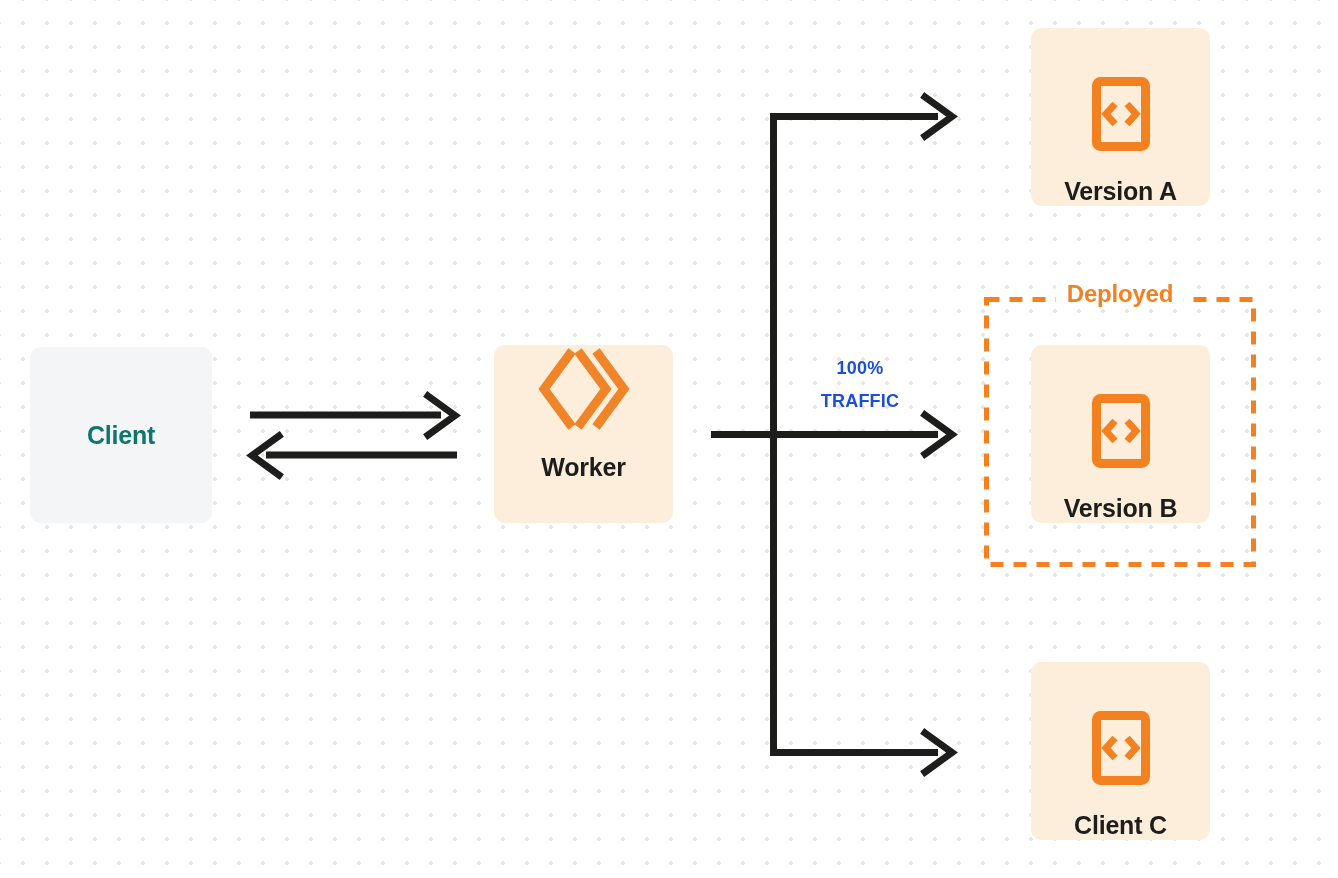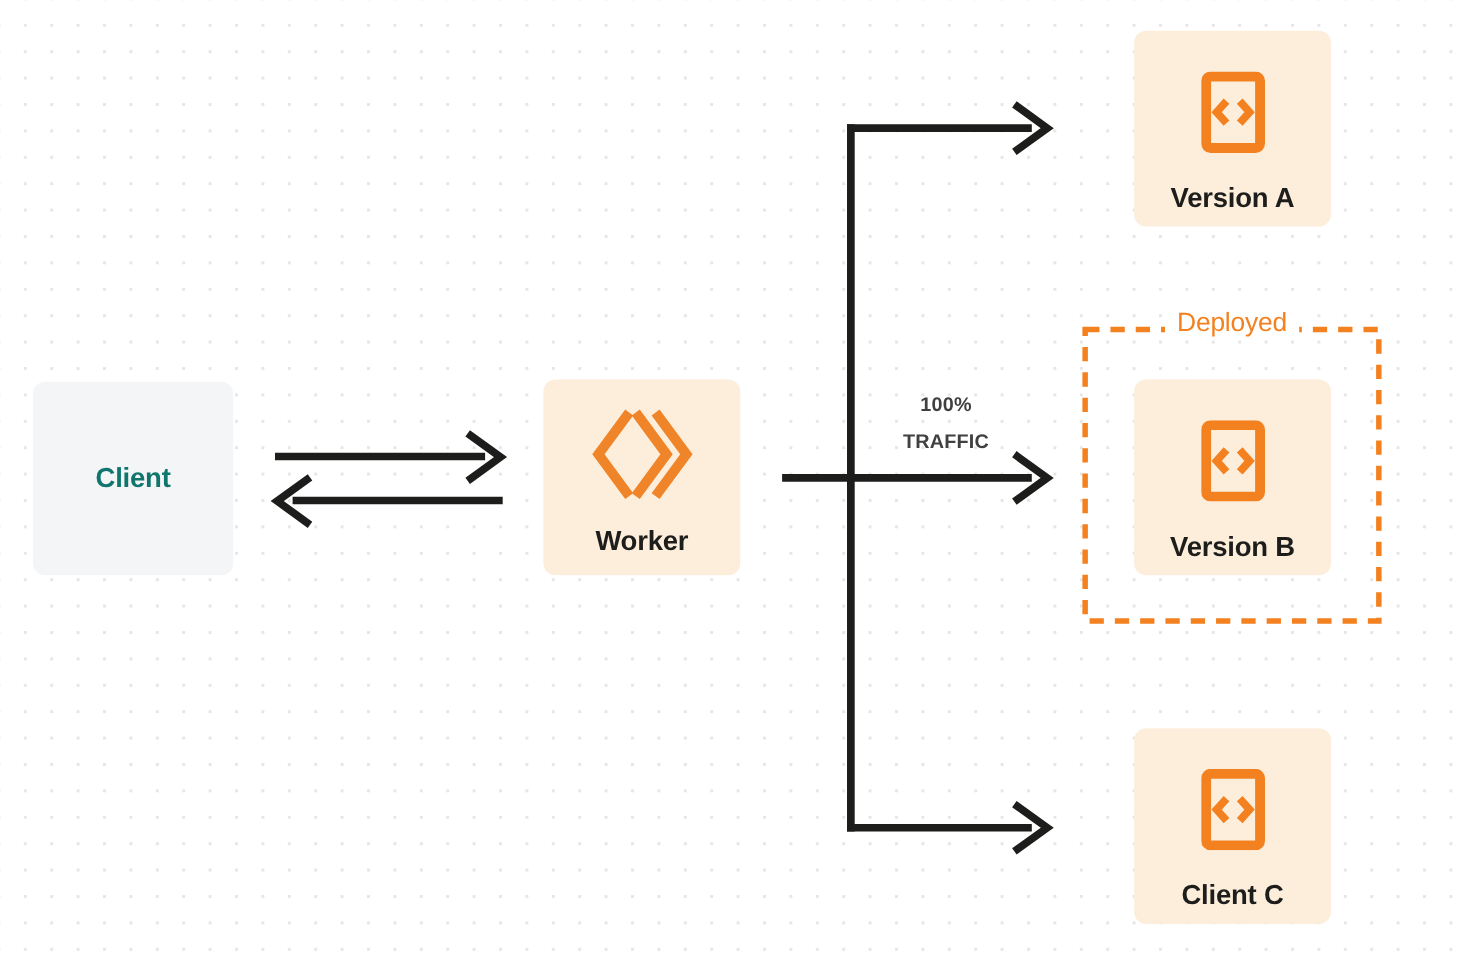--- a/index.html
+++ b/index.html
@@ -41,36 +41,35 @@
     font-weight:bold;
     color:#0f766e;
     letter-spacing:-0.2px;
   }
 
   .node-worker {
     left:494px; top:345px;
     width:179px; height:178px;
     background:#fdeedc;
     justify-content:flex-start;
-    padding-top:24px;
   }
 
   .node-label-worker {
     font-size:25px;
     font-weight:bold;
     color:#1d1d1b;
     margin-top:16px;
     letter-spacing:-0.2px;
   }
 
   .node-version {
     left:1031px;
     width:179px; height:178px;
     background:#fdeedc;
-    justify-content:center;
+    justify-content:flex-end;
     padding-top:26px;
   }
   .node-version.v-a { top:28px; }
   .node-version.v-b { top:345px; }
   .node-version.v-c { top:662px; }
 
   .node-label-version {
     font-size:25px;
     font-weight:bold;
     color:#1d1d1b;
@@ -88,40 +87,40 @@
   .deployed-group svg { display:block; overflow:visible; }
 
   .deployed-label {
     position:absolute;
     left:50%;
     top:-17px;
     transform:translateX(-50%);
     background:#ffffff;
     padding:0 11px;
     font-size:24px;
-    font-weight:normal;
+    font-weight:bold;
     color:#f48120;
     letter-spacing:-0.2px;
     white-space:nowrap;
   }
 
   
   .connectors {
     position:absolute; inset:0;
     pointer-events:none;
   }
 
   .traffic-label {
     position:absolute;
     left:790px; top:352px;
     width:140px;
     text-align:center;
     font-size:18px;
     font-weight:bold;
-    color:#404040;
+    color:#1d4ed8;
     line-height:1.85;
     letter-spacing:0.2px;
   }
   .traffic-label span { display:block; }
 </style>
 </head>
 <body>
 
 <div id="canvas">
 

